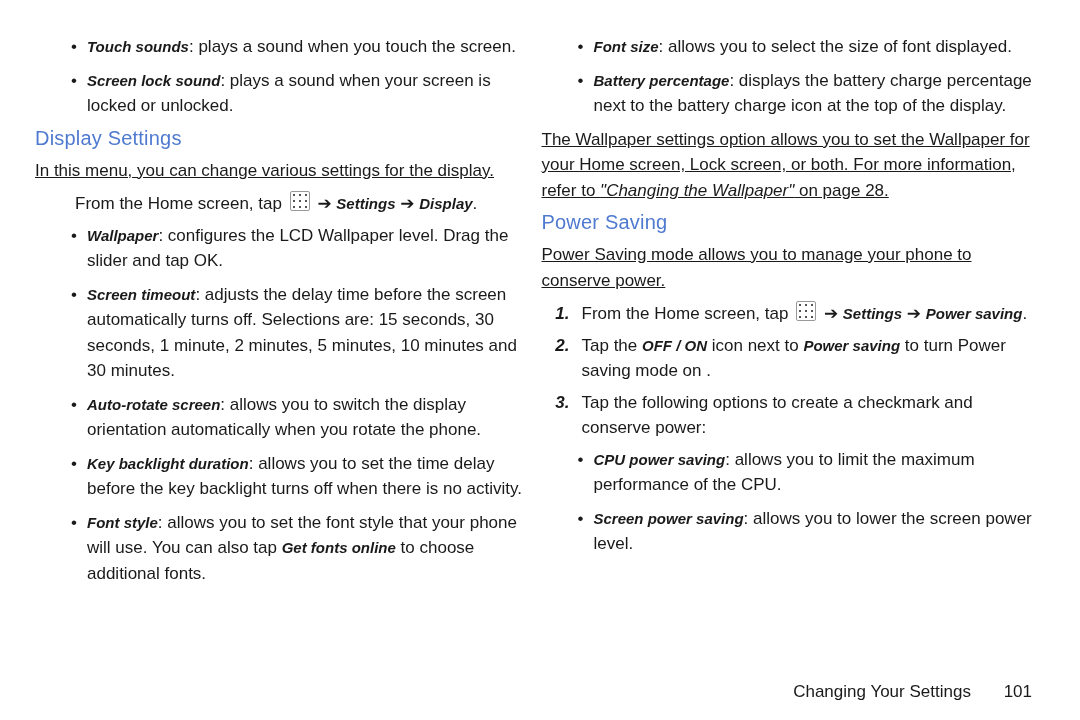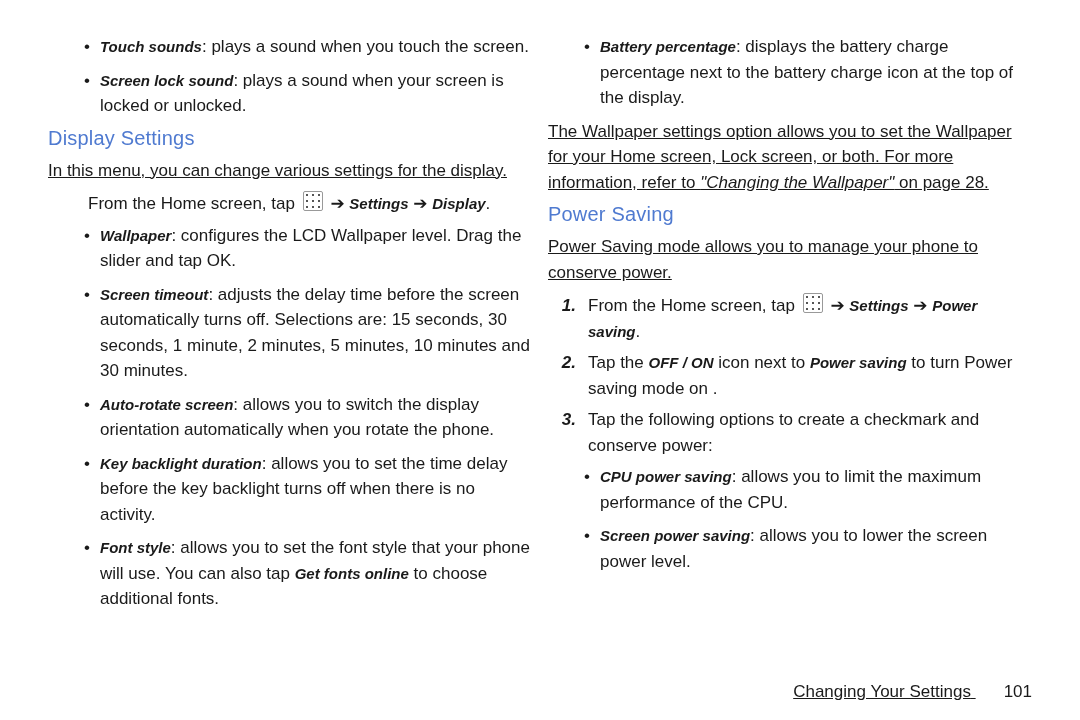--- a/index.html
+++ b/index.html
@@ -7,21 +7,21 @@
     padding: 0;
     width: 1080px;
     height: 720px;
     background: #ffffff;
     font-family: Arial, Helvetica, sans-serif;
     color: #1a1a1a;
     overflow: hidden;
   }
   .page {
     position: relative;
-    padding: 32px 48px 20px 48px;
+    padding: 32px 48px 20px 35px;
     box-sizing: border-box;
     width: 1080px;
     height: 720px;
   }
   .columns {
     display: flex;
     gap: 16px;
   }
   .col {
     flex: 1 1 0;
@@ -95,21 +95,20 @@
       radial-gradient(circle at 9px 15px, #555 1.2px, transparent 1.3px),
       radial-gradient(circle at 15px 15px, #555 1.2px, transparent 1.3px);
     border: 1px solid #999;
     border-radius: 2px;
   }
   .footer {
     position: absolute;
     bottom: 18px;
     right: 48px;
     font-size: 17px;
-    text-decoration: underline;
   }
   .pagenum {
     display: inline-block;
     margin-left: 28px;
   }
 </style>
 </head>
 <body>
 
 <div class="page">
@@ -151,20 +150,23 @@
       </div>
       <div class="sub">
         <span class="lbl-small">Key backlight duration</span><span>: allows you to set the time delay before the key backlight turns off when there is no activity.</span>
       </div>
       <div class="sub">
         <span class="lbl-small">Font style</span><span>: allows you to set the font style that your phone will use. You can also tap </span><span class="lbl-small">Get fonts online</span><span> to choose additional fonts.</span>
       </div>
     </div>
 
     <div class="col">
+      <div class="sub">
+        <span class="lbl-small">Font size</span><span>: allows you to select the size of font displayed.</span>
+      </div>
       <div class="sub">
         <span class="lbl-small">Battery percentage</span><span>: displays the battery charge percentage next to the battery charge icon at the top of the display.</span>
       </div>
 
       <p>
         <span>The Wallpaper settings option allows you to set the Wallpaper for your Home screen, Lock screen, or both. For more information, refer to </span><span class="italic">"Changing the Wallpaper"</span><span> on page 28.</span>
       </p>
 
       <div class="section-heading">Power Saving</div>
       <p>Power Saving mode allows you to manage your phone to conserve power.</p>

